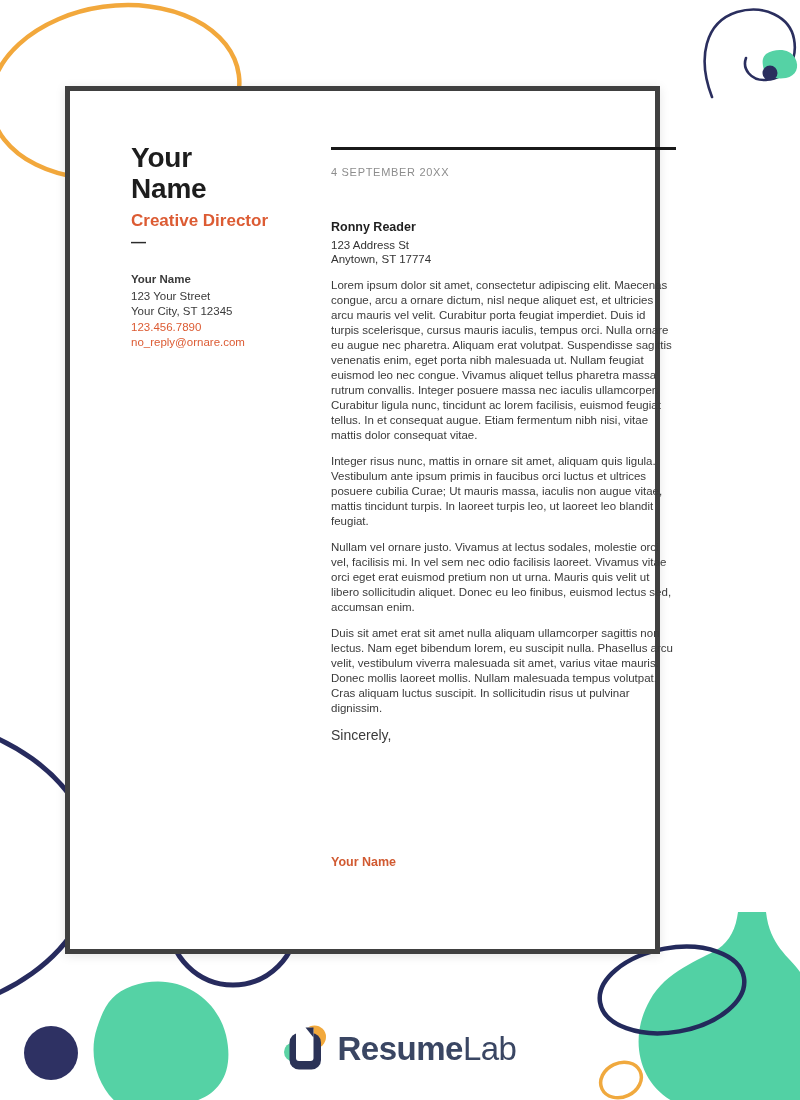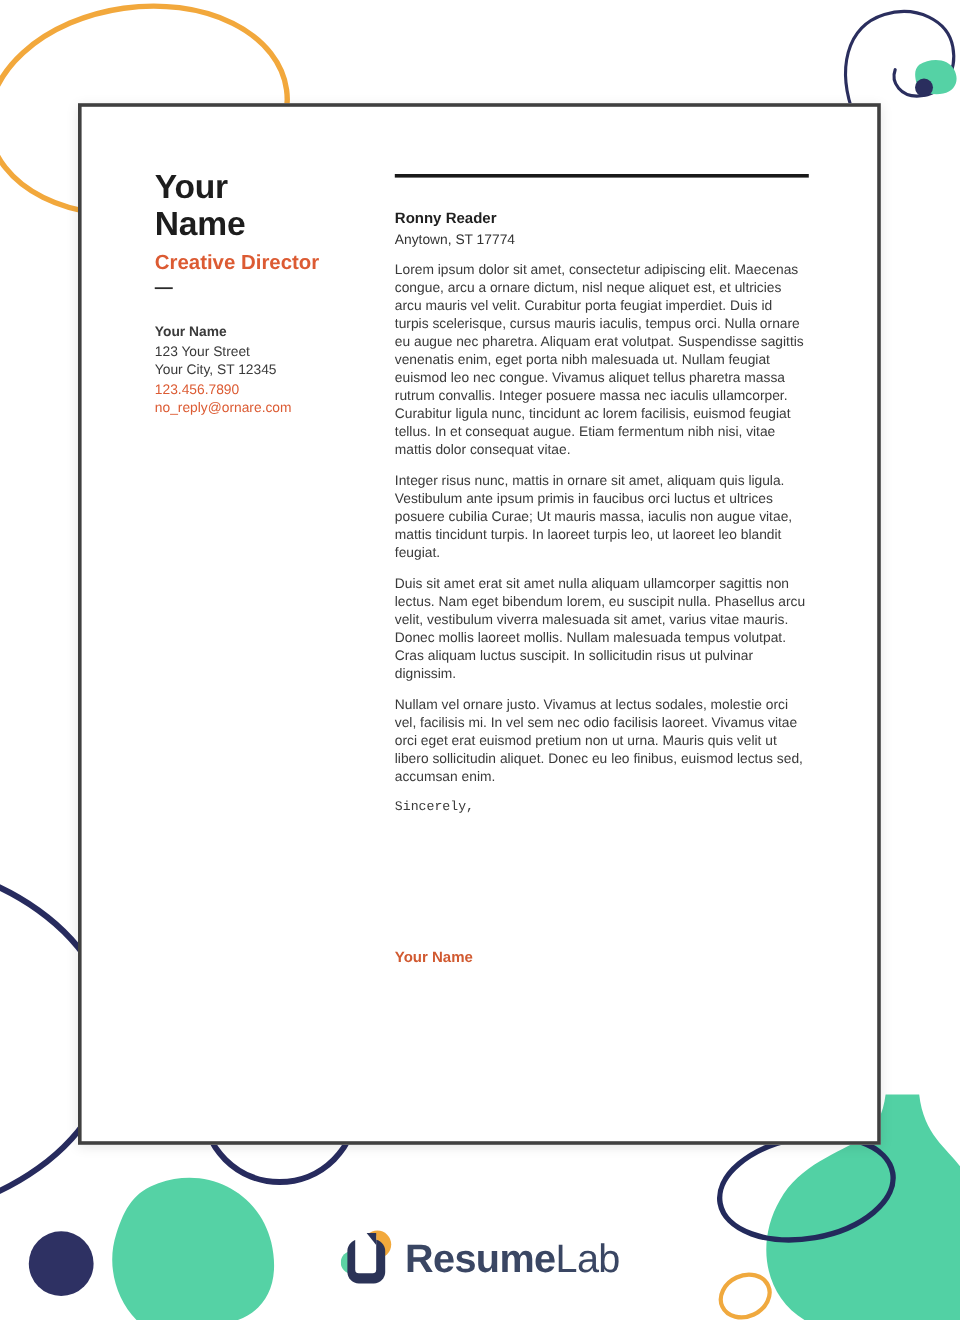--- a/index.html
+++ b/index.html
@@ -13,23 +13,23 @@
   }
   .bg-shapes {
     position: absolute; inset: 0;
     width: 800px; height: 1100px;
     z-index: 0;
   }
   
   .paper {
     position: absolute;
     left: 65px; top: 86px;
-    width: 669px; height: 868px;
+    width: 595px; height: 868px;
     background: #ffffff;
-    border: 3px solid #404040;
+    border: 5px solid #404040;
     box-shadow: 0 2px 10px rgba(0,0,0,0.10);
     z-index: 1;
   }
   .side {
     position: absolute; left: 61px; top: 51px; width: 185px;
   }
   .side h1 {
     margin: 0;
     font-size: 28px; line-height: 31px;
     font-weight: bold;
@@ -58,25 +58,25 @@
   .maincol {
     position: absolute; left: 261px; top: 56px; width: 345px;
     color: #3a3a3a;
   }
   .rule { height: 3px; background: #191919; width: 100%; }
   .date {
     margin-top: 16px;
     font-size: 11px; letter-spacing: 0.7px;
     color: #8d8d8d;
   }
-  .recipient { margin-top: 27px; font-size: 11.5px; line-height: 14.5px; color: #333; }
+  .recipient { margin-top: 42px; font-size: 11.5px; line-height: 14.5px; color: #333; }
   .recipient .rname { font-size: 12.5px; font-weight: bold; margin-bottom: 3px; color: #1f1f1f; }
   .salutation { margin: 23px 0 0; font-size: 11.5px; }
   .para { margin: 11px 0 0; font-size: 11.5px; line-height: 15px; }
-  .closing { margin: 11px 0 4px; font-size: 11px; font-family: Liberation Mono, monospace; }
+  .closing { margin: 11px 0 4px; font-size: 14px; }
   .signature {
     margin: 112px 0 0;
     font-size: 12.5px; font-weight: bold;
     color: #d15a31;
   }
 
   
   .logo {
     position: absolute;
     left: 0; right: 0; top: 1024px;
@@ -135,28 +135,30 @@
       <div class="cname">Your Name</div>
       <div>123 Your Street</div>
       <div>Your City, ST 12345</div>
       <div class="accent-text">123.456.7890</div>
       <div class="accent-text">no_reply@ornare.com</div>
     </div>
   </aside>
 
   <main class="maincol">
     <div class="rule"></div>
+    <div class="date">4 SEPTEMBER 20XX</div>
     <div class="recipient">
       <div class="rname">Ronny Reader</div>
+      <div>123 Address St</div>
       <div>Anytown, ST 17774</div>
     </div>
     <p class="para">Lorem ipsum dolor sit amet, consectetur adipiscing elit. Maecenas congue, arcu a ornare dictum, nisl neque aliquet est, et ultricies arcu mauris vel velit. Curabitur porta feugiat imperdiet. Duis id turpis scelerisque, cursus mauris iaculis, tempus orci. Nulla ornare eu augue nec pharetra. Aliquam erat volutpat. Suspendisse sagittis venenatis enim, eget porta nibh malesuada ut. Nullam feugiat euismod leo nec congue. Vivamus aliquet tellus pharetra massa rutrum convallis. Integer posuere massa nec iaculis ullamcorper. Curabitur ligula nunc, tincidunt ac lorem facilisis, euismod feugiat tellus. In et consequat augue. Etiam fermentum nibh nisi, vitae mattis dolor consequat vitae.</p>
     <p class="para">Integer risus nunc, mattis in ornare sit amet, aliquam quis ligula. Vestibulum ante ipsum primis in faucibus orci luctus et ultrices posuere cubilia Curae; Ut mauris massa, iaculis non augue vitae, mattis tincidunt turpis. In laoreet turpis leo, ut laoreet leo blandit feugiat.</p>
+    <p class="para">Nullam vel ornare justo. Vivamus at lectus sodales, molestie orci vel, facilisis mi. In vel sem nec odio facilisis laoreet. Vivamus vitae orci eget erat euismod pretium non ut urna. Mauris quis velit ut libero sollicitudin aliquet. Donec eu leo finibus, euismod lectus sed, accumsan enim.</p>
     <p class="para">Duis sit amet erat sit amet nulla aliquam ullamcorper sagittis non lectus. Nam eget bibendum lorem, eu suscipit nulla. Phasellus arcu velit, vestibulum viverra malesuada sit amet, varius vitae mauris. Donec mollis laoreet mollis. Nullam malesuada tempus volutpat. Cras aliquam luctus suscipit. In sollicitudin risus ut pulvinar dignissim.</p>
-    <p class="para">Nullam vel ornare justo. Vivamus at lectus sodales, molestie orci vel, facilisis mi. In vel sem nec odio facilisis laoreet. Vivamus vitae orci eget erat euismod pretium non ut urna. Mauris quis velit ut libero sollicitudin aliquet. Donec eu leo finibus, euismod lectus sed, accumsan enim.</p>
     <p class="closing">Sincerely,</p>
     <p class="signature">Your Name</p>
   </main>
 
 </div>
 
 <div class="logo">
   <svg width="44" height="48" viewBox="0 0 44 48" xmlns="http://www.w3.org/2000/svg" aria-hidden="true">
     <circle cx="9.5" cy="28" r="9.5" fill="#5cd3a4"></circle>
     <circle cx="30.5" cy="13" r="11.5" fill="#f2a93c"></circle>

